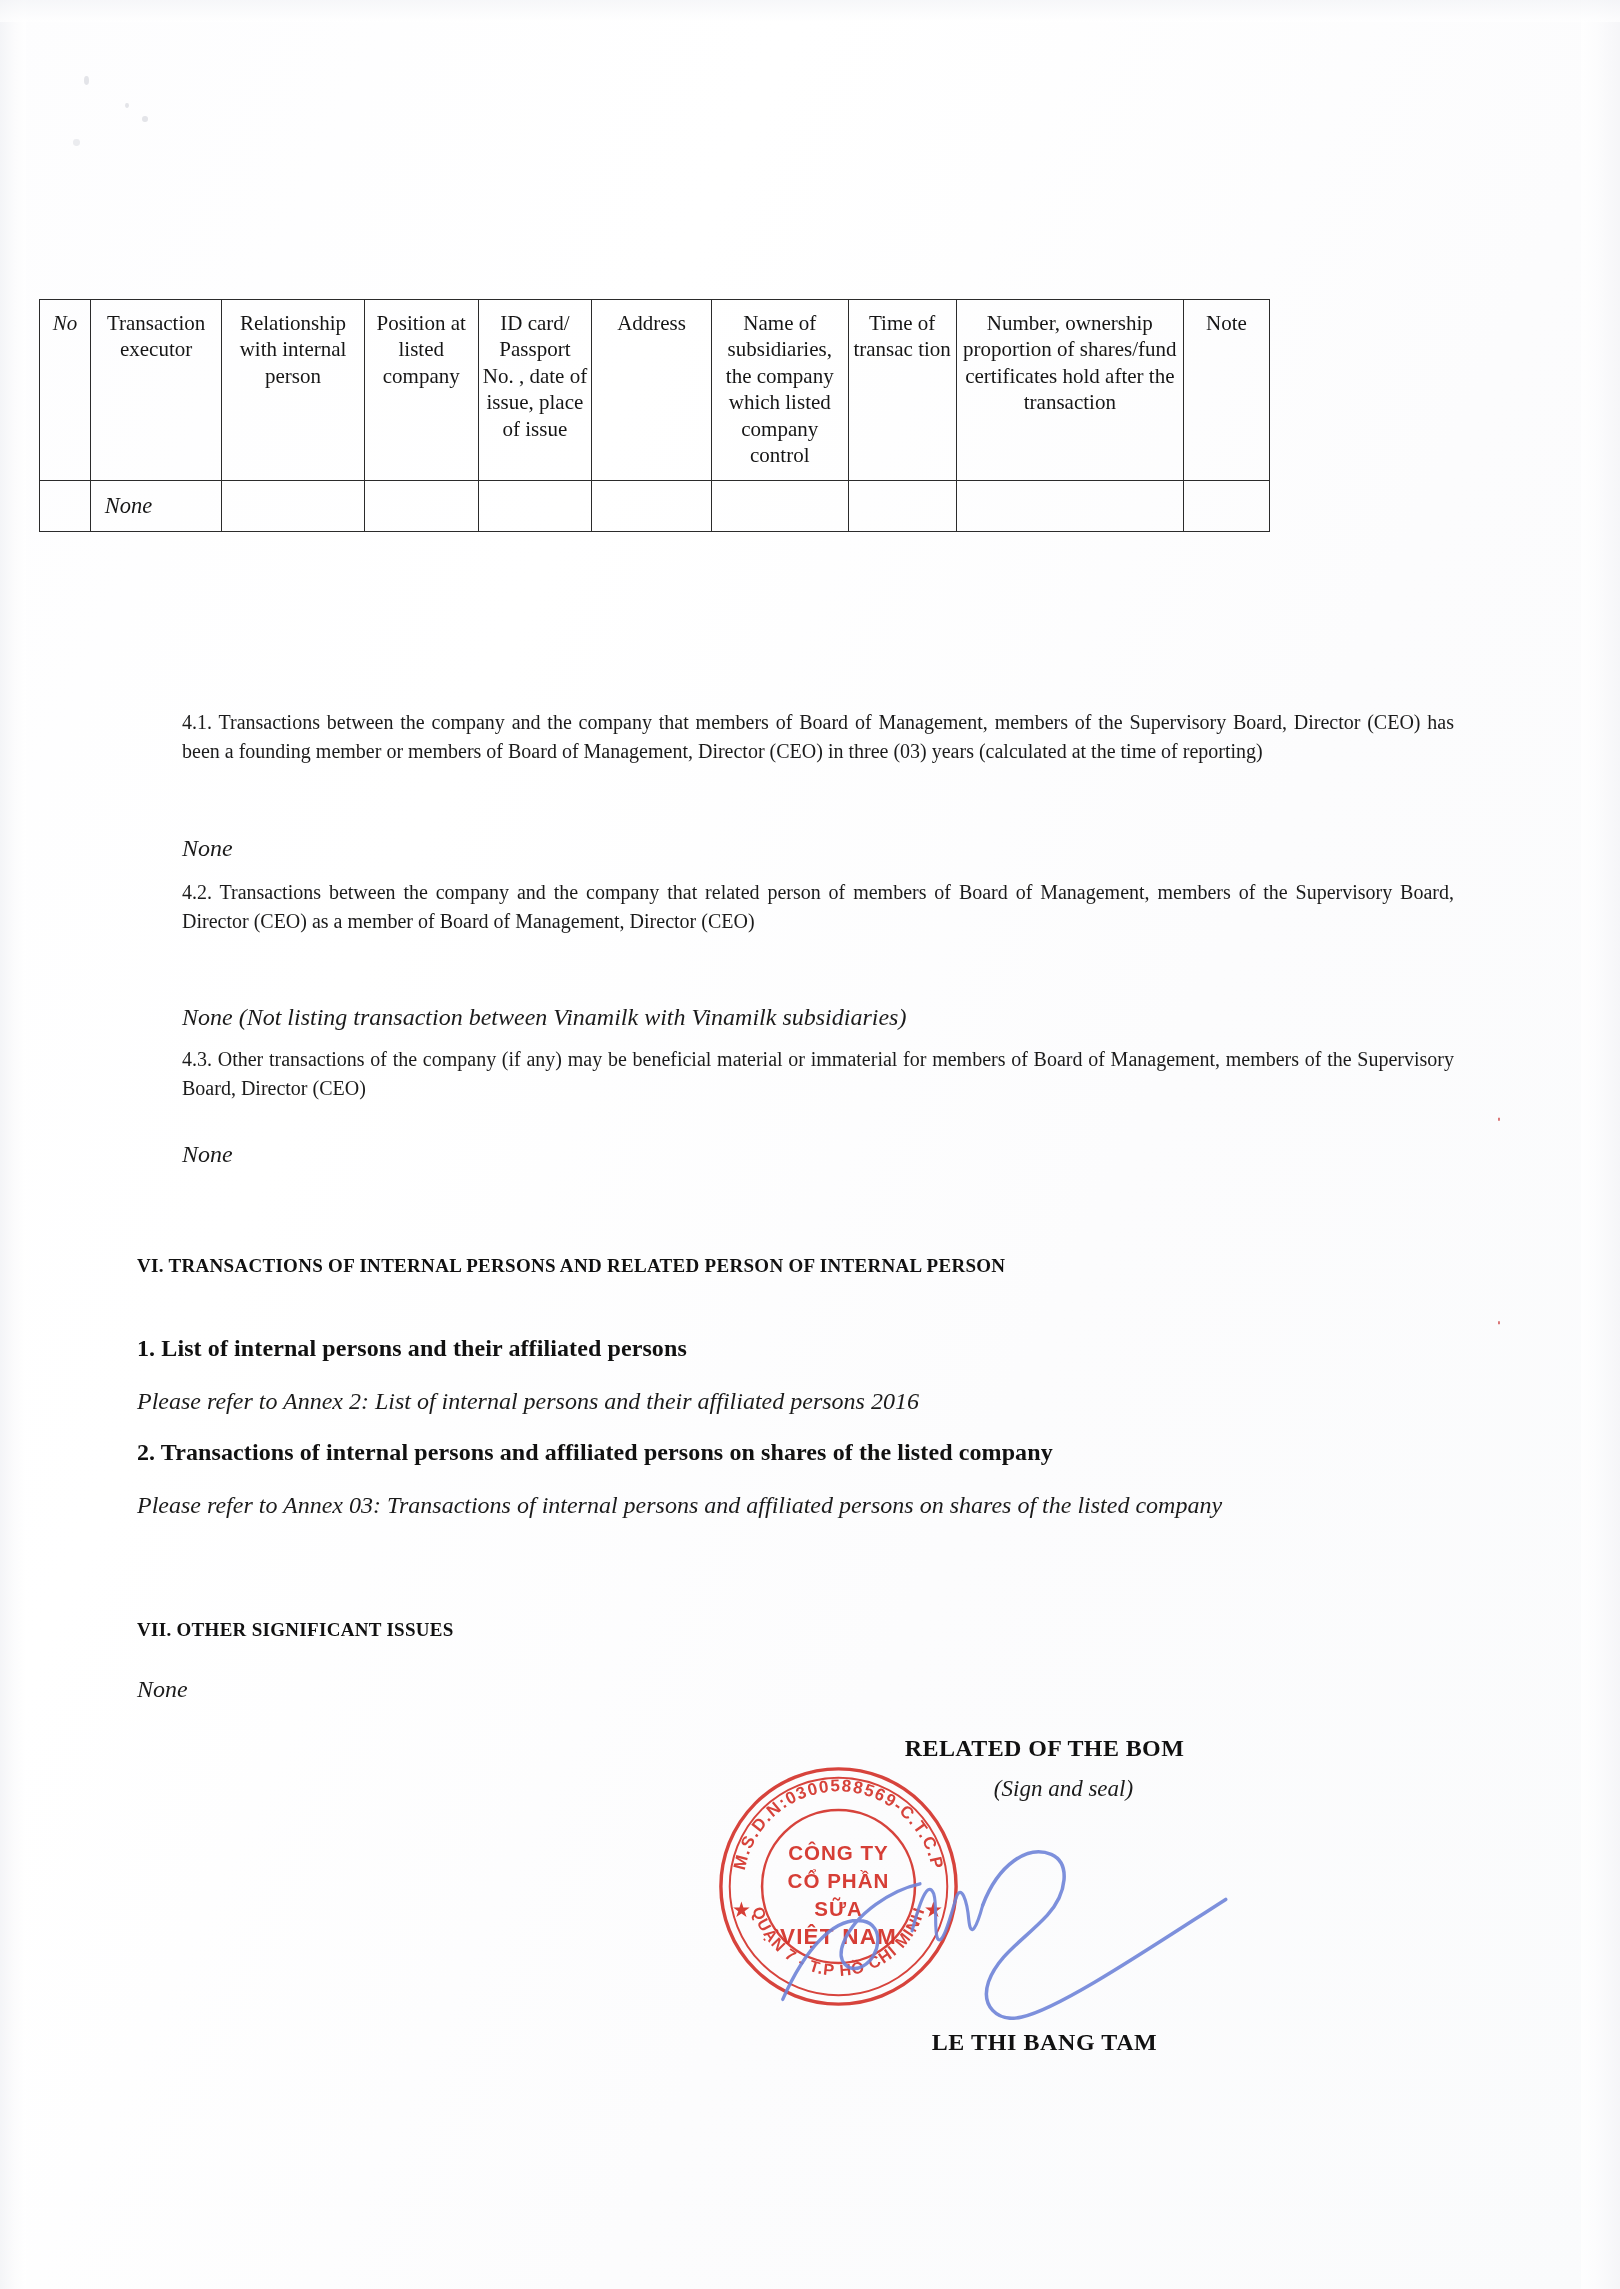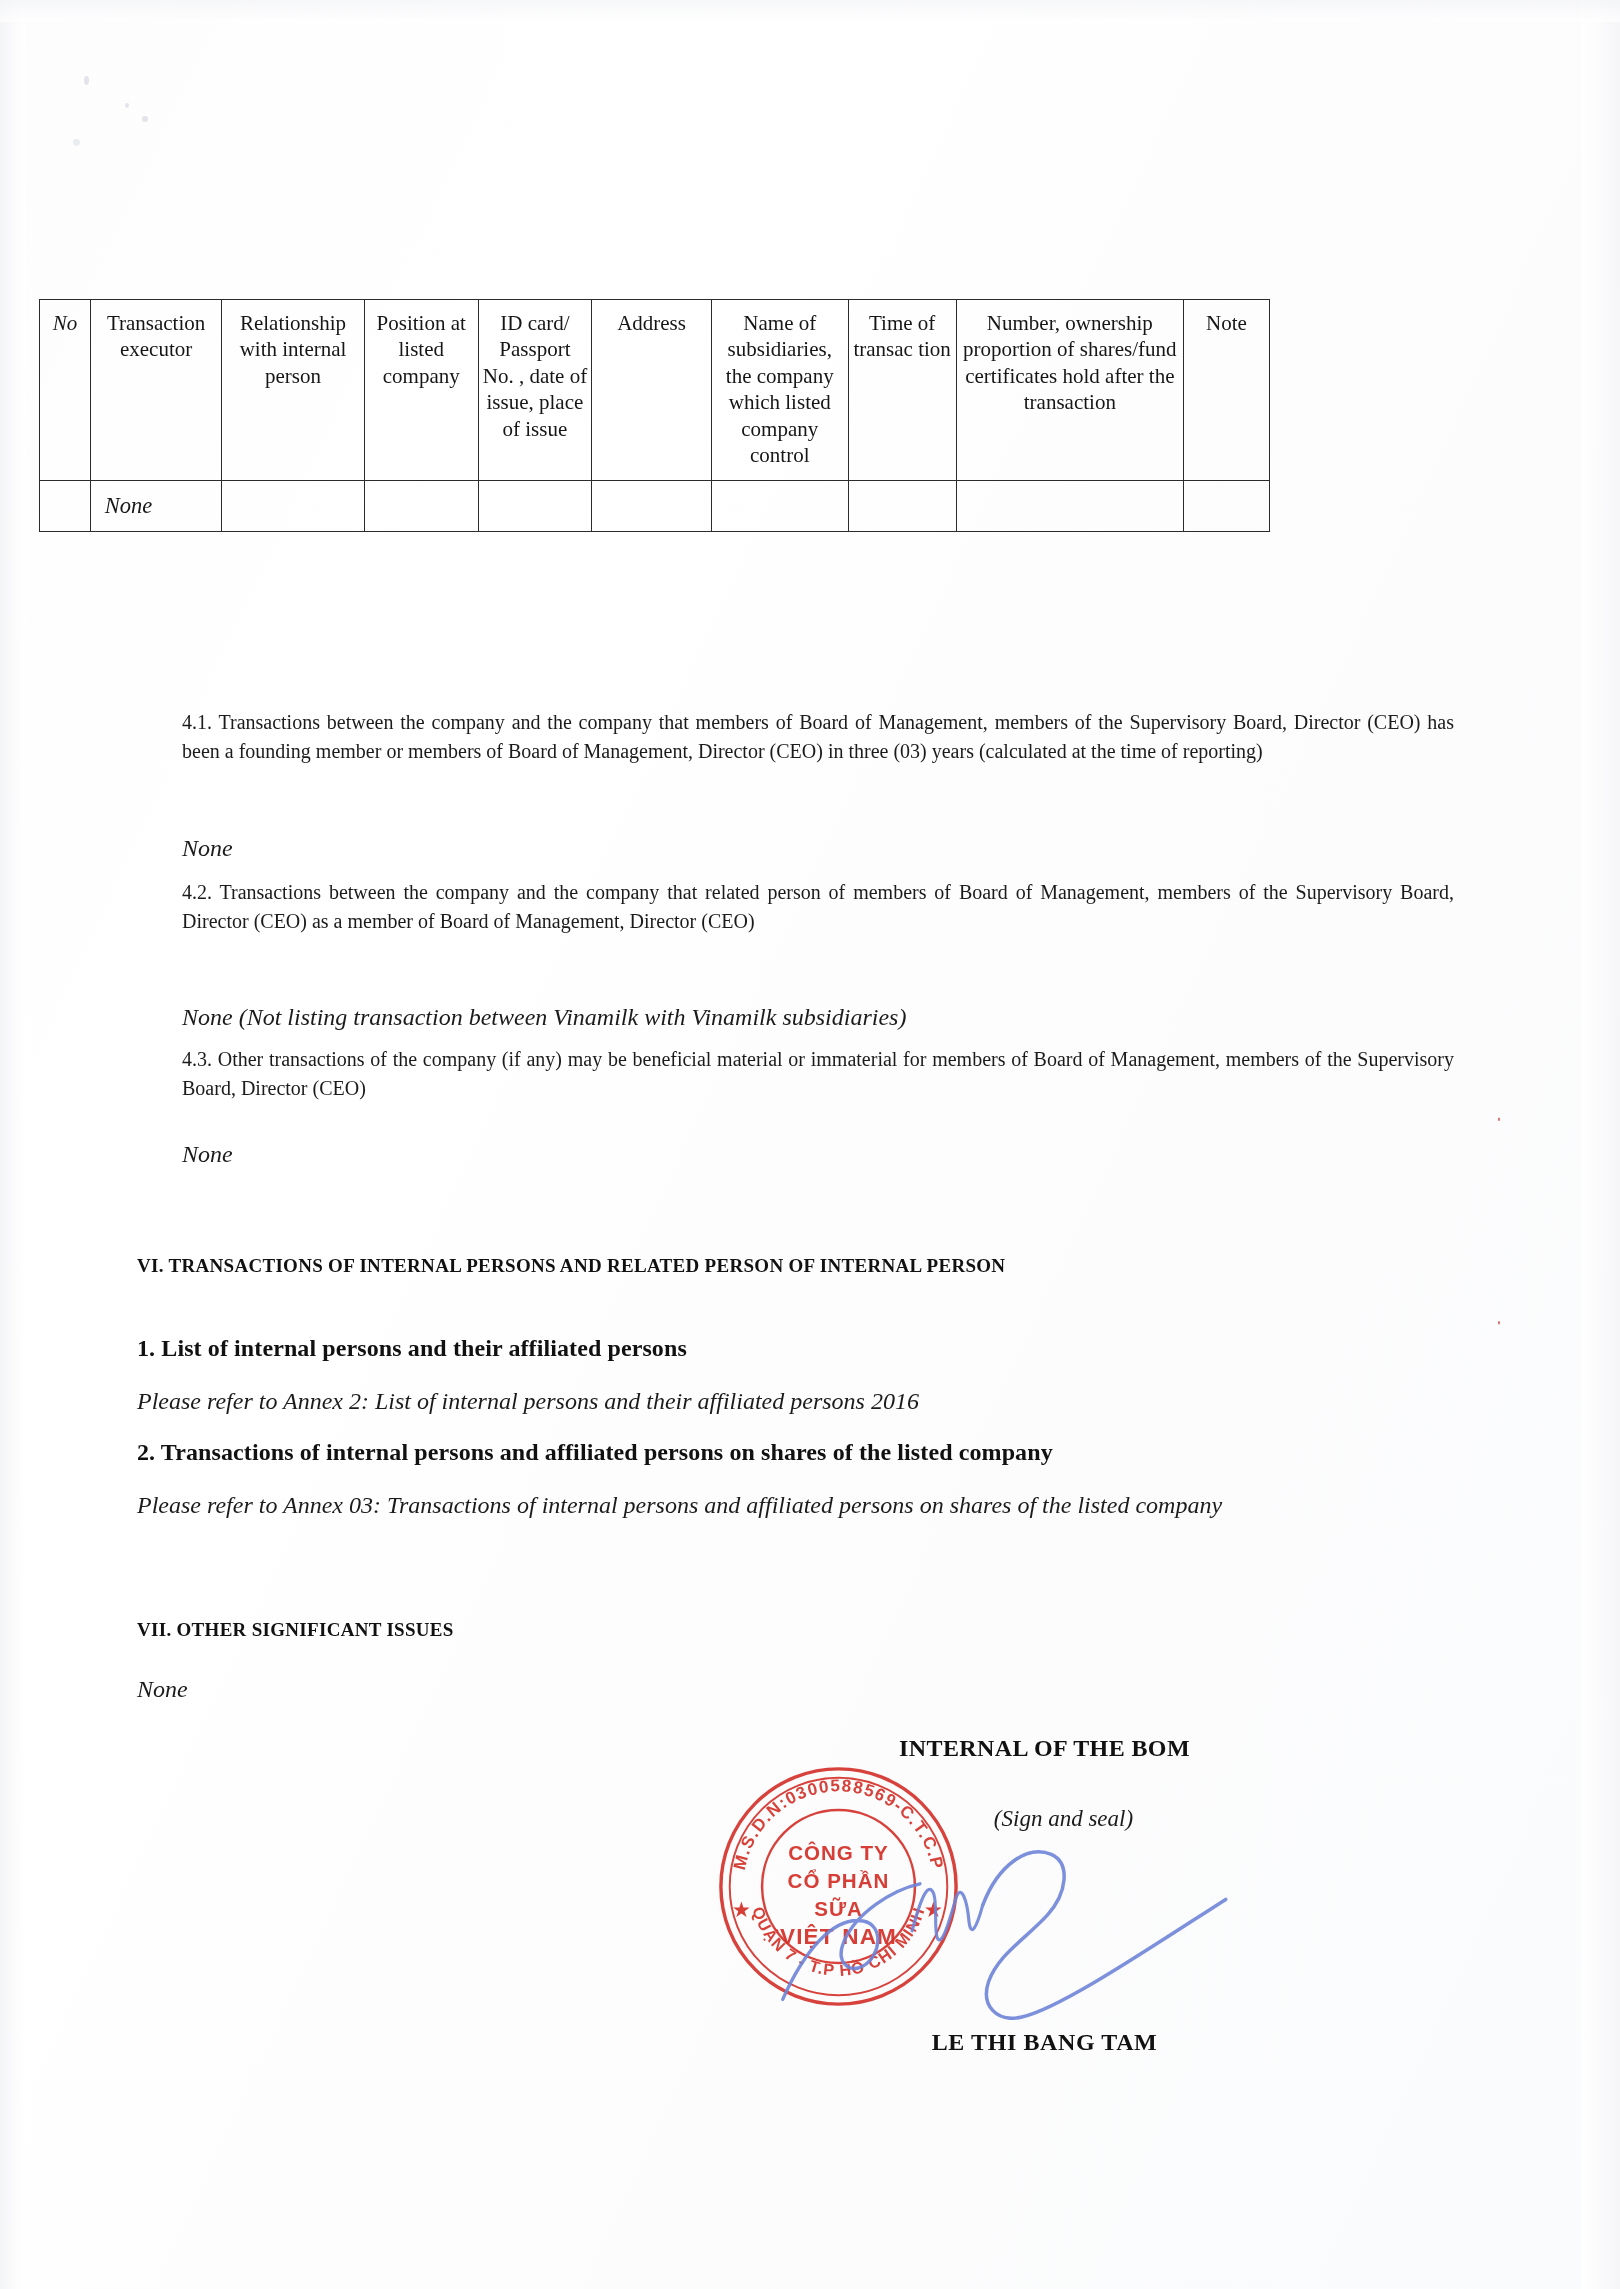--- a/index.html
+++ b/index.html
@@ -98,21 +98,21 @@
   #b-sec7      { position:absolute; left:137px;  top:1617px; width:882px; }
   #b-sec7-none { position:absolute; left:137px;  top:1672px; width:392px; }
 
   
   #sig-title {
     position:absolute; left:814px; top:1735px; width:461px;
     text-align:center; font-weight:700; font-size:24px; letter-spacing:0.4px; color:#111;
   }
   #sig-sub {
     position:absolute; left:902px; top:1776px; width:323px;
-    text-align:center; font-style:italic; font-size:23px; color:#1b1b1b;margin-top:30px;
+    text-align:center; font-style:italic; font-size:23px; color:#1b1b1b;
   }
   #sig-name {
     position:absolute; left:814px; top:2029px; width:461px;
     text-align:center; font-weight:700; font-size:24px; letter-spacing:0.6px; color:#111;
   }
 
   
   .seal {
     position:absolute; left:716px; top:1764px; width:245px; height:245px;
   }
@@ -202,21 +202,21 @@
   <div id="b-61-ref" class="ital">Please refer to Annex 2: List of internal persons and their affiliated persons 2016</div>
 
   <div id="b-62" class="h-bold">2. Transactions of internal persons and affiliated persons on shares of the listed company</div>
 
   <div id="b-62-ref" class="ital" style="text-align:justify;">Please refer to Annex 03: Transactions of internal persons and affiliated persons on shares of the listed company</div>
 
   <div id="b-sec7" class="sec-head">VII. OTHER SIGNIFICANT ISSUES</div>
 
   <div id="b-sec7-none" class="ital">None</div>
 
-  <div id="sig-title">INTERNAL OF THE BOM</div>
+  <div id="sig-title">RELATED OF THE BOM</div>
 
   <div id="sig-sub">(Sign and seal)</div>
 
   <div id="sig-name">LE THI BANG TAM</div>
 
   <div class="seal">
     <svg width="245" height="245" viewBox="0 0 250 250" xmlns="http://www.w3.org/2000/svg">
       <defs>
         <path id="arcTop" d="M 28 125 A 97 97 0 0 1 222 125" fill="none"></path>
         <path id="arcBot" d="M 34 125 A 91 91 0 0 0 216 125" fill="none"></path>

